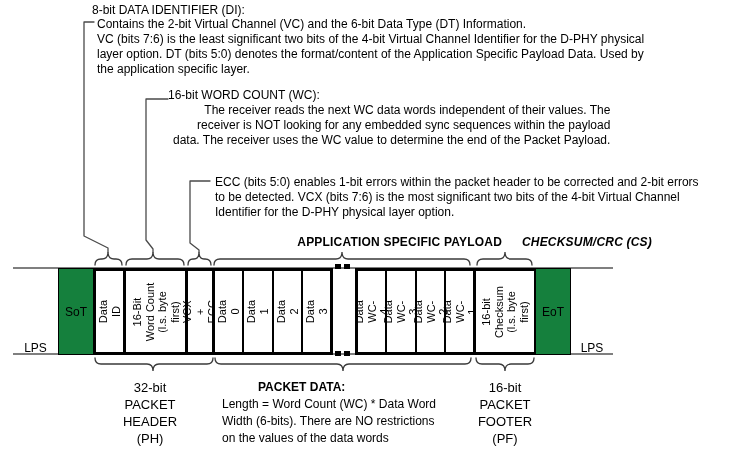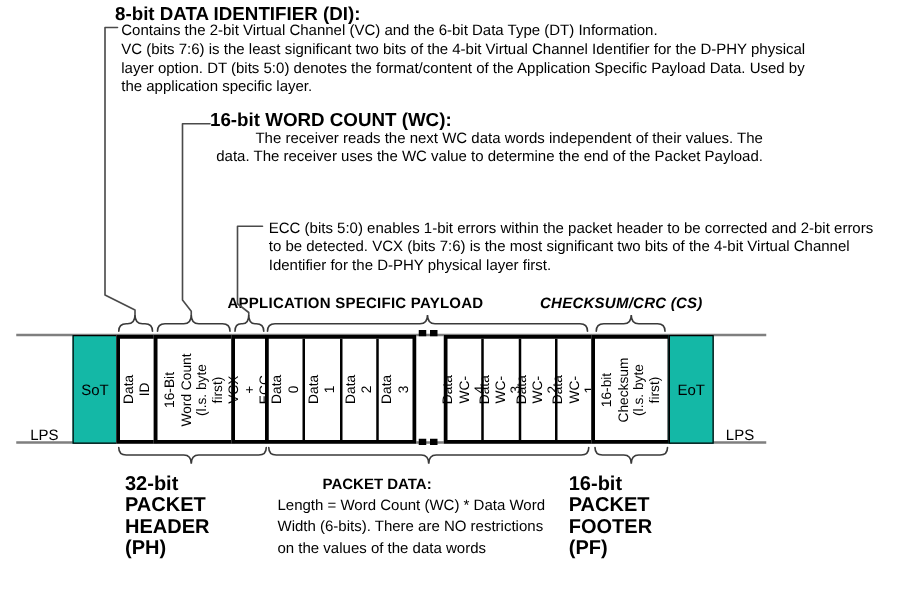--- a/index.html
+++ b/index.html
@@ -1,41 +1,41 @@
 <!DOCTYPE html>
 <html><head>
 <meta charset="utf-8">
 <style>
   html,body{margin:0;padding:0;background:#fff;}
   #stage{
     position:relative;width:738px;height:472px;background:#fff;overflow:hidden;
     font-family:"Liberation Sans","DejaVu Sans",sans-serif;color:#000;
   }
   .abs{position:absolute;}
-  .note-head{font-size:15px;font-weight:bold;white-space:nowrap;}
+  .note-head{font-size:12px;font-weight:normal;white-space:nowrap;}
   .note-line{font-size:12px;white-space:nowrap;line-height:15px;}
-  .toplabel{font-size:12px;font-weight:bold;text-align:left;white-space:nowrap;letter-spacing:.2px;}
+  .toplabel{font-size:12px;font-weight:bold;text-align:right;white-space:nowrap;letter-spacing:.2px;}
   .rail{position:absolute;height:2px;background:#7f7f7f;}
   .cell{
     position:absolute;top:268px;height:87px;box-sizing:border-box;
     display:flex;align-items:center;justify-content:center;background:#fff;
   }
   .plain{background:transparent;align-items:flex-end;}
-  .yellow{background:#14b8a6;border:1.5px solid #000;text-align:center;}
+  .yellow{background:#15803d;border:1.5px solid #000;text-align:center;}
   .thick{border:3px solid #000;}
   .htext{font-size:12px;white-space:nowrap;}
   .vtext{
     transform:rotate(-90deg);font-size:11px;line-height:12.5px;text-align:center;
     white-space:pre-line;
   }
   .group{position:absolute;top:268px;height:87px;box-sizing:border-box;border:3px solid #000;
     display:flex;background:#fff;}
   .gcell{flex:1;display:flex;align-items:center;justify-content:center;}
   .gcell + .gcell{border-left:2px solid #000;}
-  .blabel{font-size:16px;font-weight:bold;text-align:left;line-height:17px;white-space:nowrap;}
+  .blabel{font-size:13px;font-weight:normal;text-align:center;line-height:17px;white-space:nowrap;}
   .dlabel{font-size:12px;line-height:17px;white-space:nowrap;}
   .dlabel .b{font-weight:bold;padding-left:36px;}
   .caption{font-size:13.5px;font-weight:bold;text-align:center;white-space:nowrap;}
   svg.overlay{position:absolute;left:0;top:0;pointer-events:none;}
 </style>
 </head>
 <body>
 
 <div id="stage">
 
@@ -43,27 +43,28 @@
   <div class="abs" style="left:97px;top:17px;">
     <div class="note-line">Contains the 2-bit Virtual Channel (VC) and the 6-bit Data Type (DT) Information.</div>
     <div class="note-line">VC (bits 7:6) is the least significant two bits of the 4-bit Virtual Channel Identifier for the D-PHY physical</div>
     <div class="note-line">layer option. DT (bits 5:0) denotes the format/content of the Application Specific Payload Data. Used by</div>
     <div class="note-line">the application specific layer.</div>
   </div>
 
   <div class="abs note-head" style="left:168px;top:88px;">16-bit WORD COUNT (WC):</div>
   <div class="abs" style="left:173px;top:103px;text-align:right;">
     <div class="note-line">The receiver reads the next WC data words independent of their values. The</div>
+    <div class="note-line">receiver is NOT looking for any embedded sync sequences within the payload</div>
     <div class="note-line">data. The receiver uses the WC value to determine the end of the Packet Payload.</div>
   </div>
 
   <div class="abs" style="left:215px;top:175px;">
     <div class="note-line">ECC (bits 5:0) enables 1-bit errors within the packet header to be corrected and 2-bit errors</div>
     <div class="note-line">to be detected. VCX (bits 7:6) is the most significant two bits of the 4-bit Virtual Channel</div>
-    <div class="note-line">Identifier for the D-PHY physical layer first.</div>
+    <div class="note-line">Identifier for the D-PHY physical layer option.</div>
   </div>
 
   <div class="abs toplabel" style="left:182px;top:235px;width:320px;">APPLICATION SPECIFIC PAYLOAD</div>
   <div class="abs toplabel" style="left:432px;top:235px;width:220px;font-style:italic;">CHECKSUM/CRC (CS)</div>
 
   <div class="rail" style="left:13px;top:267px;width:600px;"></div>
   <div class="rail" style="left:13px;top:353px;width:600px;"></div>
 
   <div class="cell plain" style="left:13px;width:45px;">
     <span class="htext">LPS</span>

